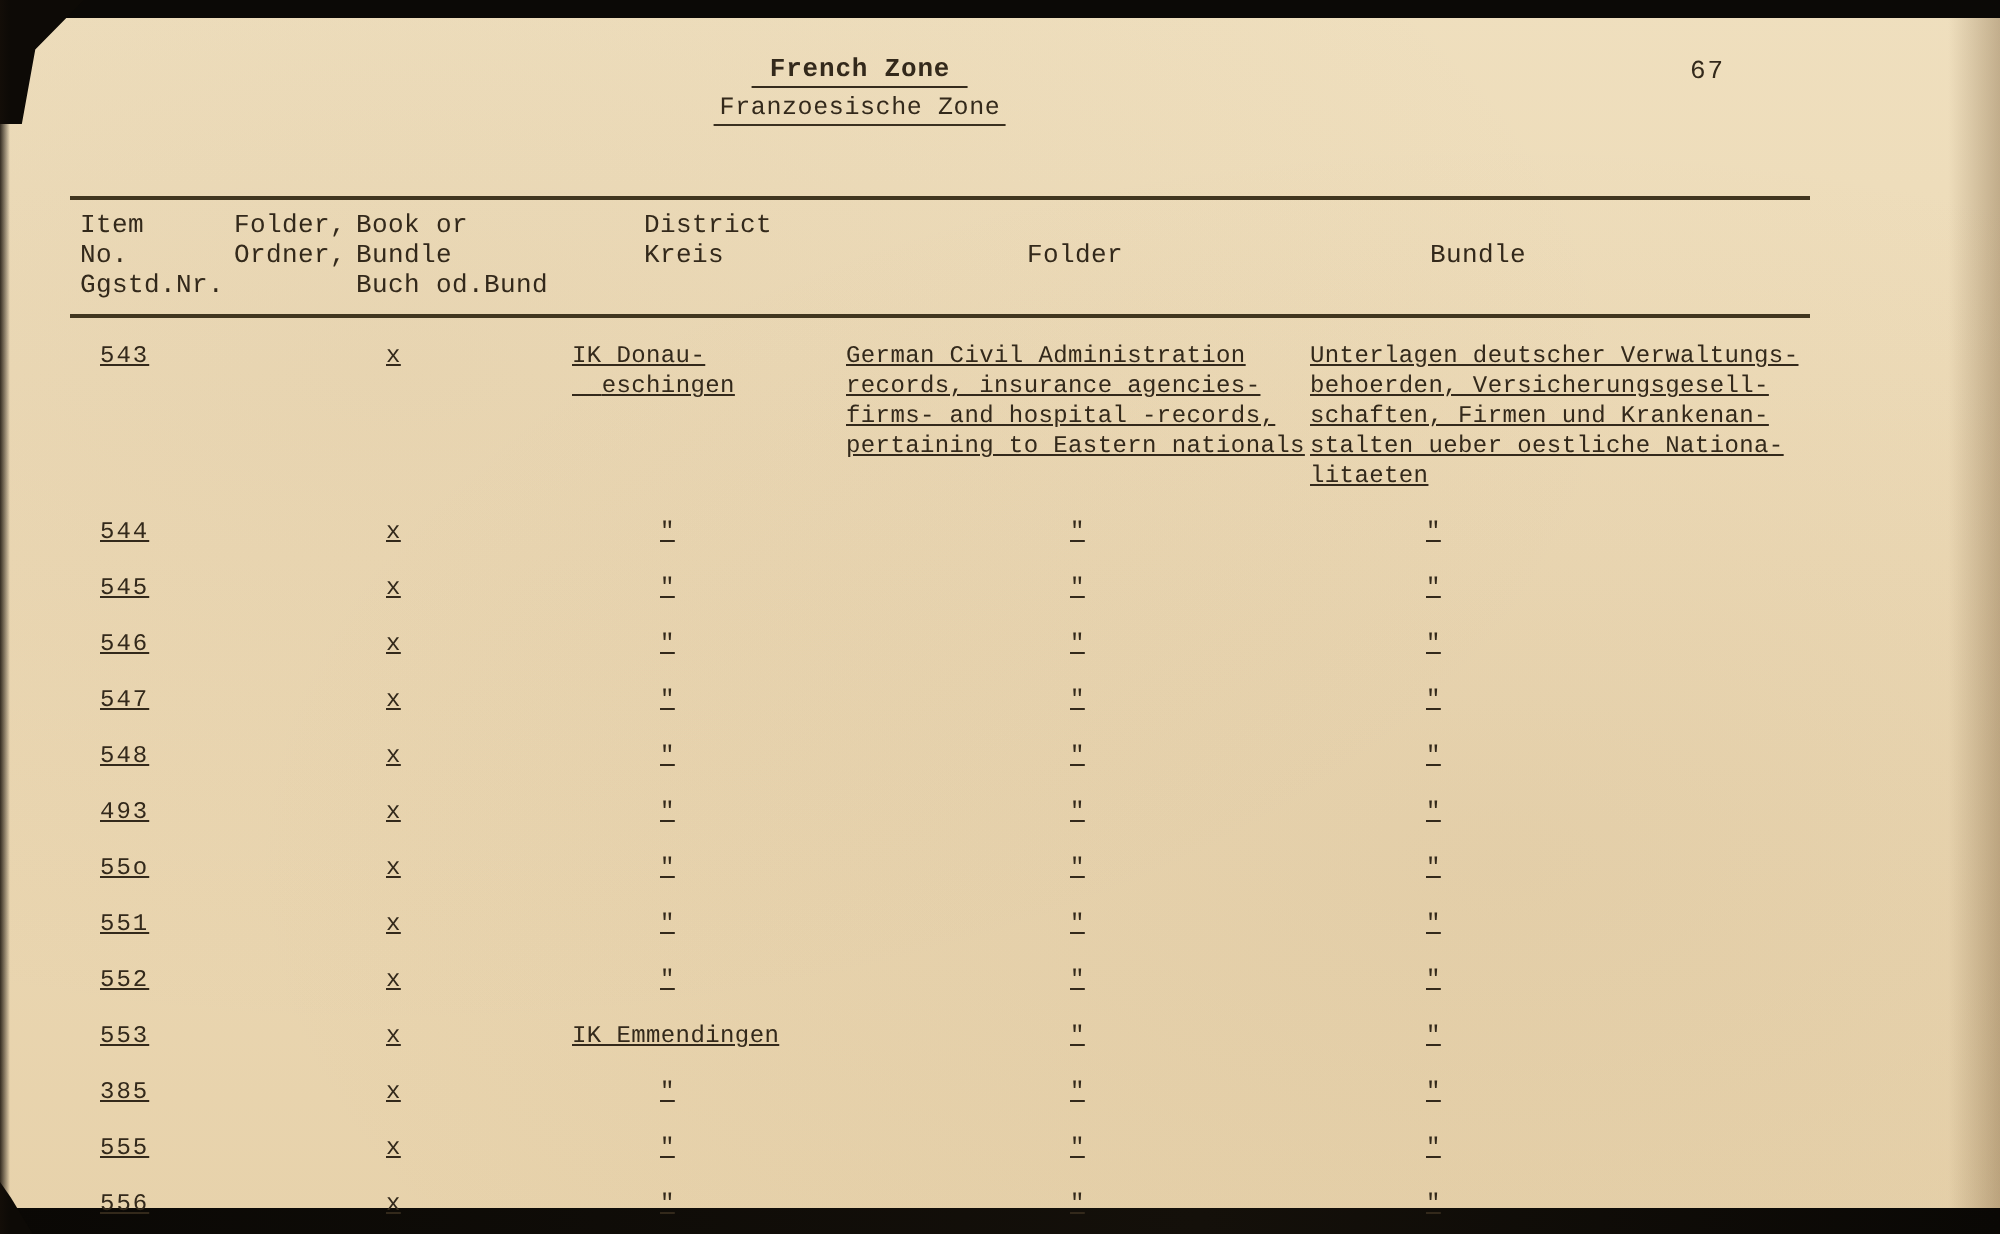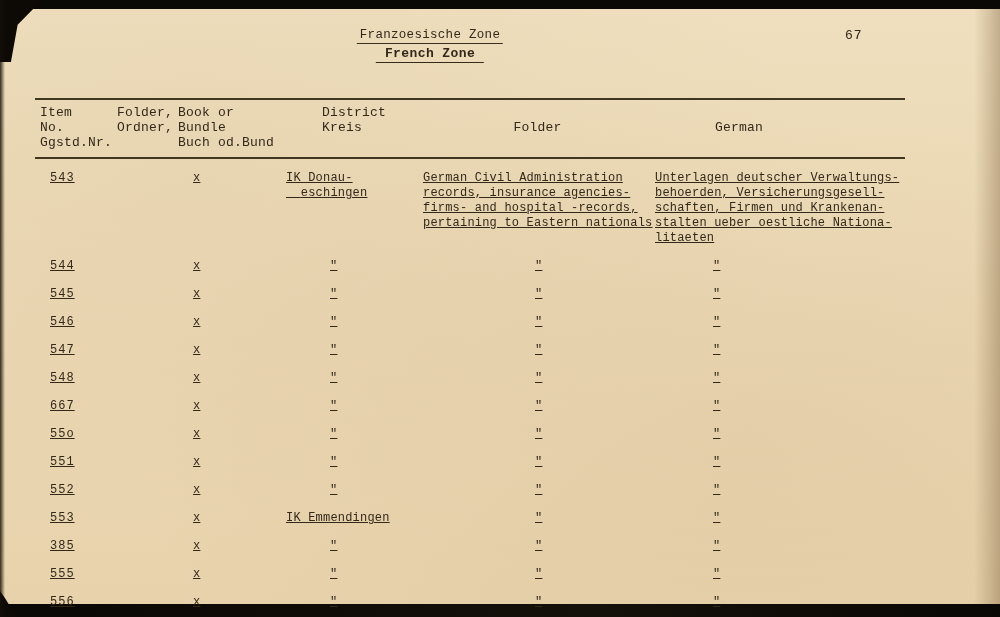--- a/index.html
+++ b/index.html
@@ -72,37 +72,37 @@
   <div class="edge-right"></div>
   <div class="edge-top"></div>
   <div class="edge-bottom"></div>
   <div class="corner-tl"></div>
   <div class="corner-bl"></div>
   <div class="edge-left"></div>
 
   <div class="content">
 
     <div class="title-block">
+      <div><span class="title-en">French Zone</span></div>
       <div><span class="title-de">Franzoesische Zone</span></div>
-      <div><span class="title-en">French Zone</span></div>
     </div>
     <div class="page-number">67</div>
 
     <div class="table">
       <div class="thead">
         <div class="hcell h-item">Item  No.
 Ggstd.Nr.</div>
         <div class="hcell h-folder">Folder,
 Ordner,</div>
         <div class="hcell h-book">Book or Bundle
 Buch od.Bund</div>
         <div class="hcell h-district">District
 Kreis</div>
         <div class="hcell h-subject">Folder</div>
-        <div class="hcell h-betreff">German</div>
+        <div class="hcell h-betreff">Bundle</div>
       </div>
 
 
       <div class="tbody" id="tbody">
   <div class="trow">
     <div class="cell col-item">543</div>
     <div class="cell col-folder"></div>
     <div class="cell col-book">x</div>
     <div class="cell col-district">IK Donau-
   eschingen</div>
@@ -156,21 +156,21 @@
   <div class="trow">
     <div class="cell col-item">548</div>
     <div class="cell col-folder"></div>
     <div class="cell col-book">x</div>
     <div class="cell col-district ditto">"</div>
     <div class="cell col-subject ditto">"</div>
     <div class="cell col-betreff ditto">"</div>
   </div>
 
   <div class="trow">
-    <div class="cell col-item">667</div>
+    <div class="cell col-item">493</div>
     <div class="cell col-folder"></div>
     <div class="cell col-book">x</div>
     <div class="cell col-district ditto">"</div>
     <div class="cell col-subject ditto">"</div>
     <div class="cell col-betreff ditto">"</div>
   </div>
 
   <div class="trow">
     <div class="cell col-item">55o</div>
     <div class="cell col-folder"></div>

